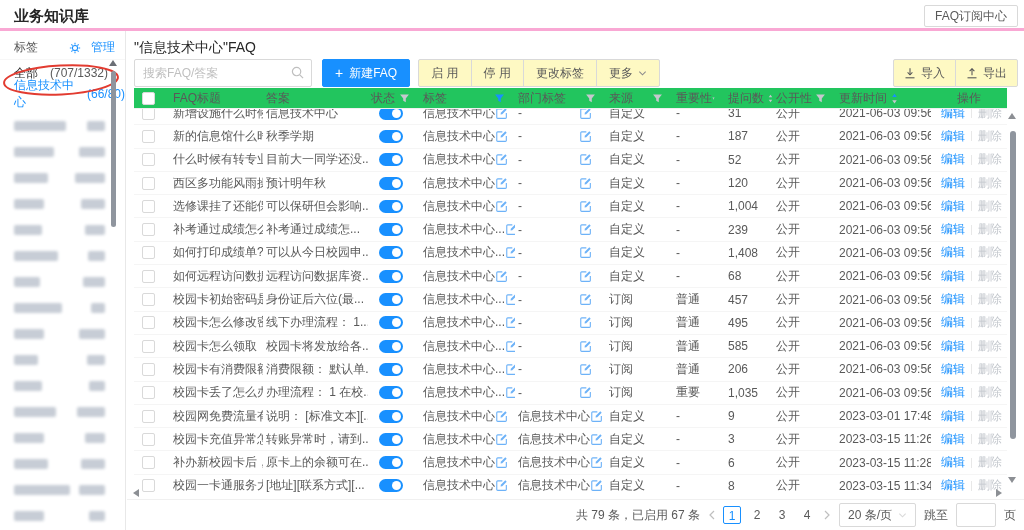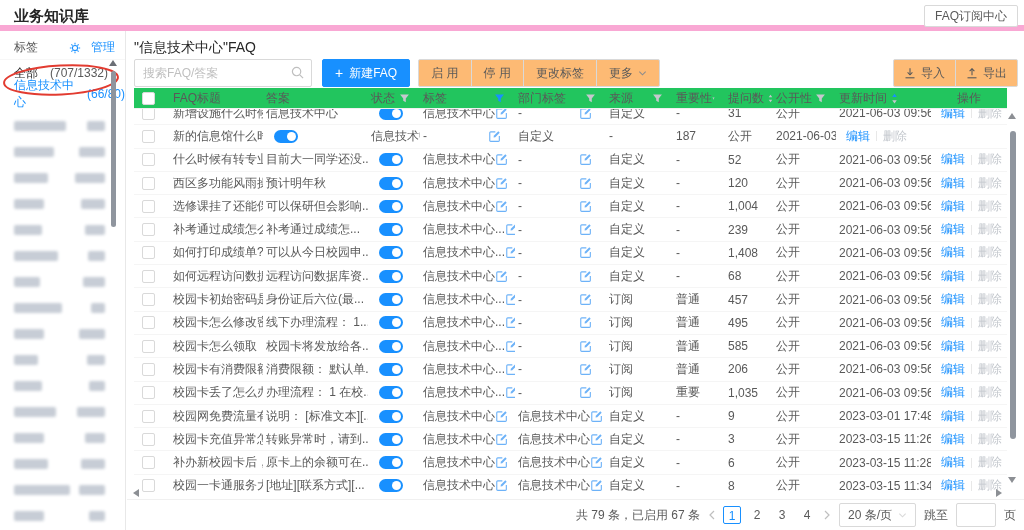--- a/index.html
+++ b/index.html
@@ -1,20 +1,20 @@
 <!DOCTYPE html>
 <html><head>
 <meta charset="utf-8">
 <style>
   *{box-sizing:border-box;margin:0;padding:0}
   html,body{width:1024px;height:530px;overflow:hidden}
   body{position:relative;background:#fff;color:#595959;font:12px "Liberation Sans","DejaVu Sans",sans-serif}
   .icn{display:inline-block;vertical-align:middle}
   
-  .top{position:absolute;left:0;top:0;right:0;height:31px;border-bottom:6px solid #f9a8d4;background:#fff}
+  .top{position:absolute;left:0;top:0;right:0;height:31px;border-bottom:3px solid #f9a8d4;background:#fff}
   .top h1{position:absolute;left:14px;top:7px;font-size:15px;font-weight:bold;color:#262626}
   .sub-btn{position:absolute;right:6px;top:5px;height:22px;padding:0 10px;border:1px solid #d9d9d9;border-radius:2px;background:#fff;display:flex;align-items:center;color:#595959;font-size:12px;cursor:pointer}
   
   .sidebar{position:absolute;left:0;top:31px;width:126px;bottom:0;border-right:1px solid #e8e8e8;background:#fff;overflow:hidden}
   .sb-head{height:24px;margin-top:5px;display:flex;align-items:center;padding:0 10px 0 14px;border-bottom:1px solid #f7f7f7}
   .sb-head .lbl{color:#595959}
   .sb-manage{margin-left:auto;display:flex;align-items:center;gap:10px;color:#1890ff;cursor:pointer}
   .sb-row{display:flex;align-items:center;padding-left:14px}
   .sb-all{height:22px;margin-top:2px;color:#262626}
   .sb-all .cnt{margin-left:12px;color:#595959}
@@ -28,21 +28,21 @@
   .sb-up{position:absolute;right:8px;top:29px;width:0;height:0;border-left:4px solid transparent;border-right:4px solid transparent;border-bottom:6px solid #6b6f76}
   .sb-thumb{position:absolute;right:9px;top:40px;width:5px;height:156px;border-radius:2.5px;background:#8f959e}
   
   .main{position:absolute;left:127px;top:31px;right:0;bottom:0;background:#fff}
   .m-title{position:absolute;left:7px;top:8px;font-size:14px;color:#262626}
   .toolbar{position:absolute;left:7px;right:6px;top:28px;height:28px;display:flex;align-items:center}
   .search{position:relative;width:178px;height:28px}
   .search input{width:100%;height:100%;border:1px solid #d9d9d9;border-radius:2px;padding:0 26px 0 8px;font:12px "Liberation Sans","DejaVu Sans",sans-serif;color:#595959;outline:none}
   .search input::placeholder{color:#bfbfbf}
   .search .sicon{position:absolute;right:8px;top:7px}
-  .btn{height:28px;border:1px solid #d9d9d9;background:#fdba74;border-radius:2px;display:flex;align-items:center;padding:0 12px;color:#595959;cursor:pointer;white-space:nowrap}
+  .btn{height:28px;border:1px solid #d9d9d9;background:#fef9c3;border-radius:2px;display:flex;align-items:center;padding:0 12px;color:#595959;cursor:pointer;white-space:nowrap}
   .btn-primary{margin-left:10px;background:#1890ff;border-color:#1890ff;color:#fff;gap:6px}
   .btn-primary .plus{font-size:14px;line-height:1}
   .btn-group{display:flex;margin-left:8px}
   .btn-group .btn{border-radius:0;margin-left:-1px}
   .btn-group .btn:first-child{border-radius:2px 0 0 2px;margin-left:0}
   .btn-group .btn:last-child{border-radius:0 2px 2px 0}
   .btn .caret{margin-left:5px}
   .io-group{margin-left:auto;display:flex}
   .io-group .btn{gap:5px;padding:0 10px;border-radius:0;margin-left:-1px}
   .io-group .btn:first-child{border-radius:2px 0 0 2px;margin-left:12px}
@@ -345,20 +345,21 @@
               <span class="a-edit">编辑</span>
               <span class="a-sep"></span>
               <span class="a-del">删除</span>
             </div>
           </div>
           <div class="trow grid">
             <div class="td sel">
               <span class="cbx"></span>
             </div>
             <div class="td">新的信息馆什么时...</div>
+            <div class="td">秋季学期</div>
             <div class="td status">
               <span class="toggle">
                 <i></i>
               </span>
             </div>
             <div class="td">
               <span>信息技术中心</span>
               <svg class="icn edit" width="13" height="13" viewBox="0 0 14 14">
                 <path class="st" d="M12.2 6.4v4.9a1 1 0 0 1-1 1H2.9a1 1 0 0 1-1-1V3a1 1 0 0 1 1-1h5"></path>
                 <path class="fl" d="M6.3 6.2l4.8-4.8 1.5 1.5-4.8 4.8-1.8.3z"></path>

